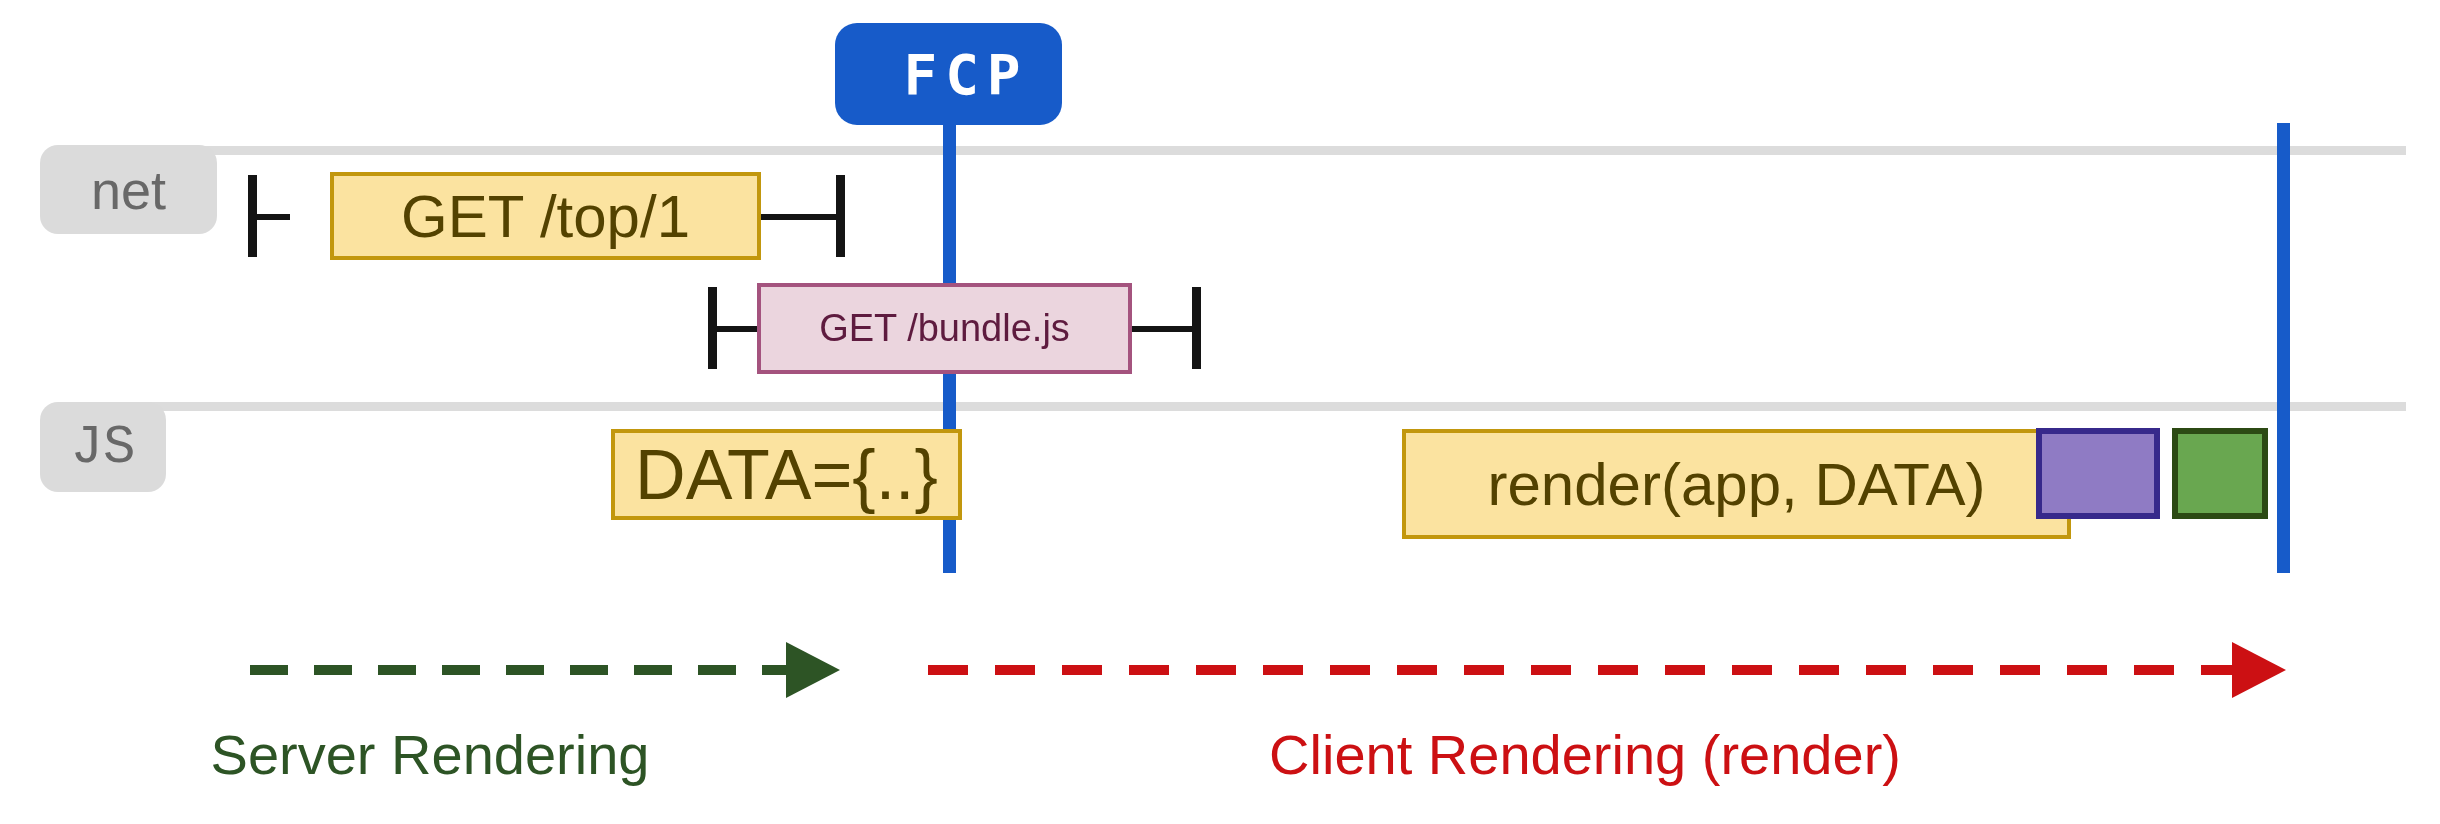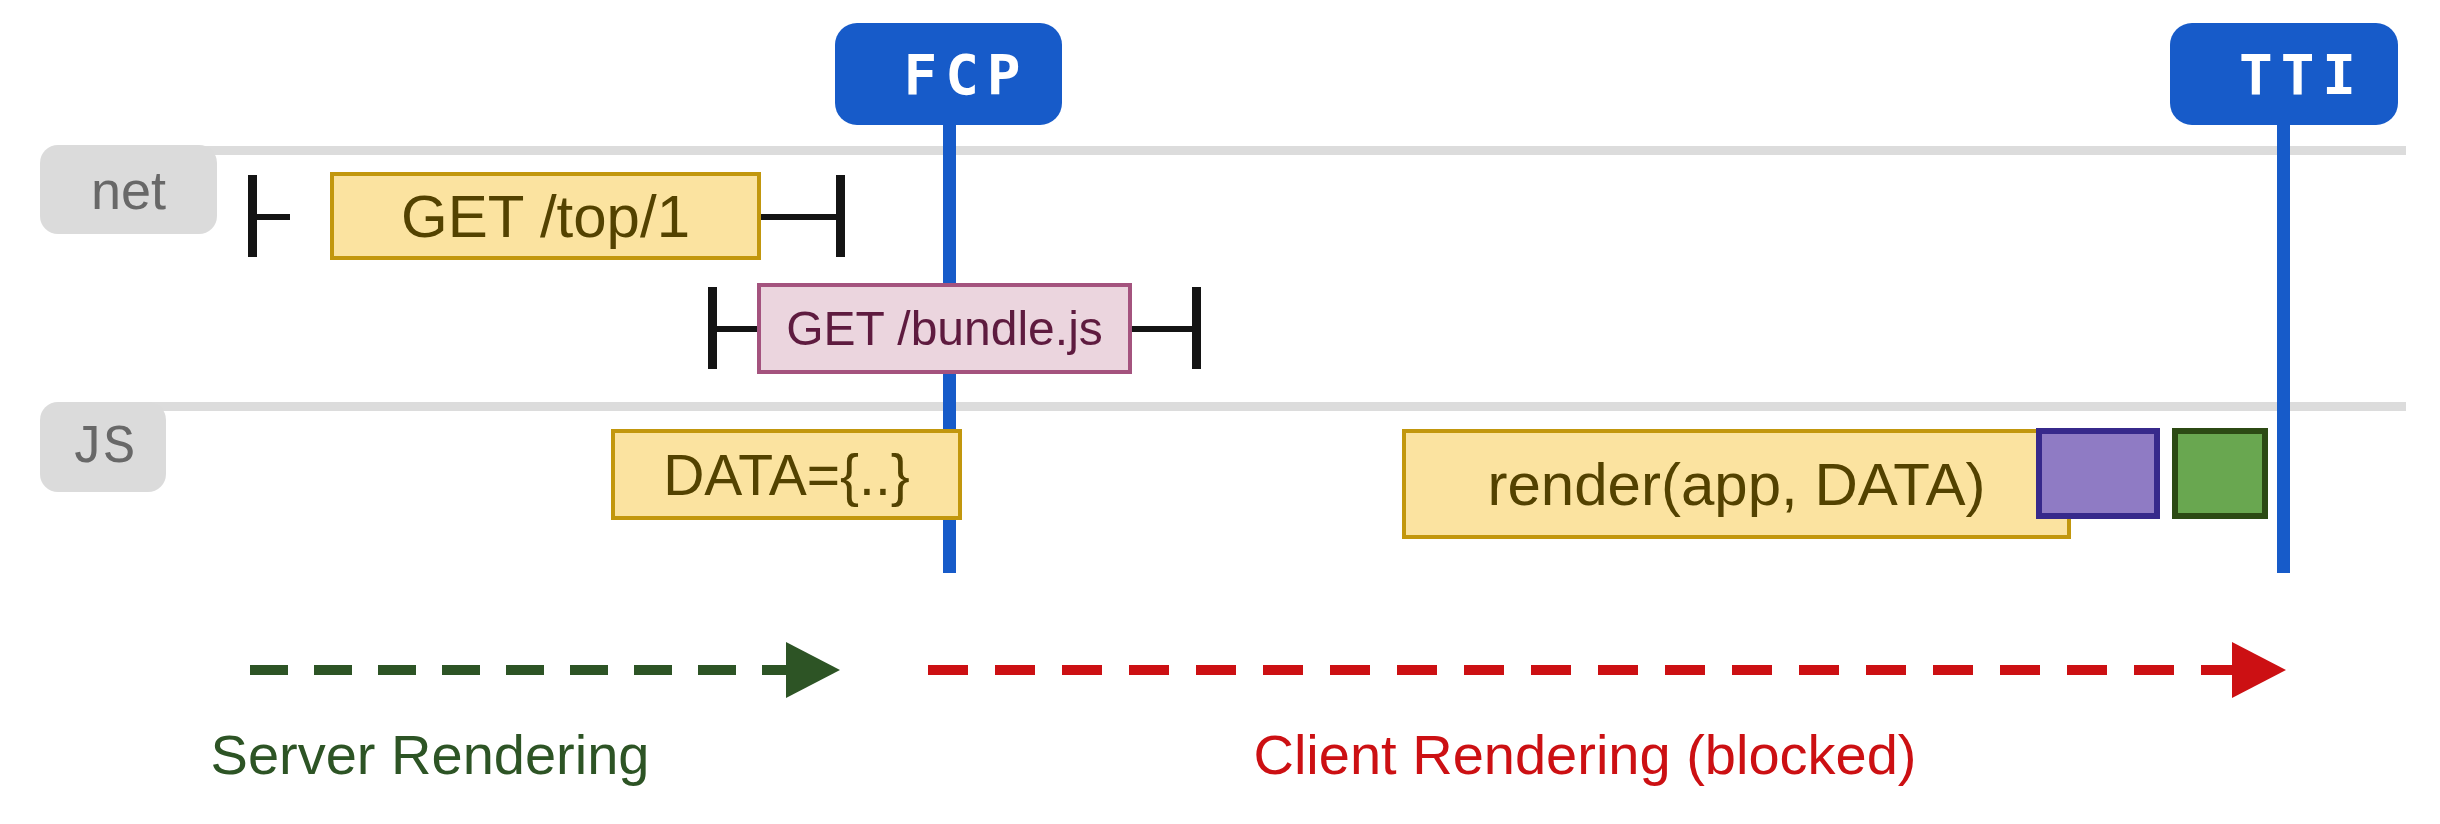--- a/index.html
+++ b/index.html
@@ -103,22 +103,22 @@
     border: 4px solid var(--task-yellow-border, #C2970D);
     color: #534200;
     margin-left: 44px;
   }
   .task-pink {
     background: var(--task-pink, #EBD5DE);
     border: 4px solid var(--task-pink-border, #A4537E);
     color: #5E1B3F;
   }
   .task-top    { left: 286px;  top: 172px; width: 431px; height: 88px; font-size: 60px; }
-  .task-bundle { left: 757px;  top: 283px; width: 375px; height: 91px; font-size: 48px; }
-  .task-data   { left: 567px;  top: 429px; width: 351px; height: 91px; font-size: 57px; }
+  .task-bundle { left: 757px;  top: 283px; width: 375px; height: 91px; font-size: 38px; }
+  .task-data   { left: 567px;  top: 429px; width: 351px; height: 91px; font-size: 70px; }
   .task-render { left: 1358px; top: 429px; width: 669px; height: 110px; font-size: 60px; }
   .task-purple {
     left: 2036px; top: 428px; width: 124px; height: 91px;
     background: var(--task-purple, #8F7BC4);
     border: 6px solid #37298B;
   }
   .task-green {
     left: 2172px; top: 428px; width: 96px; height: 91px;
     background: var(--task-green, #69A750);
     border: 6px solid #2C4A14;
@@ -182,18 +182,17 @@
   <div class="task task-pink task-bundle">GET /bundle.js</div>
   <div class="hline" style="left:1130px; top:326px; width:66px;"></div>
   <div class="cap" style="left:1192px; top:287px;"></div>
 
   <div class="task task-yellow task-data">DATA={..}</div>
   <div class="task task-yellow task-render">render(app, DATA)</div>
   <div class="task task-purple"></div>
   <div class="task task-green"></div>
 
   <div class="badge badge-fcp">FCP</div>
-  <div class="badge badge-tti">TTI</div>
 
   <div class="phase-label phase-label-server">Server Rendering</div>
-  <div class="phase-label phase-label-client">Client Rendering (blocked)</div>
+  <div class="phase-label phase-label-client">Client Rendering (render)</div>
 
 </div>
 
 </body></html>

